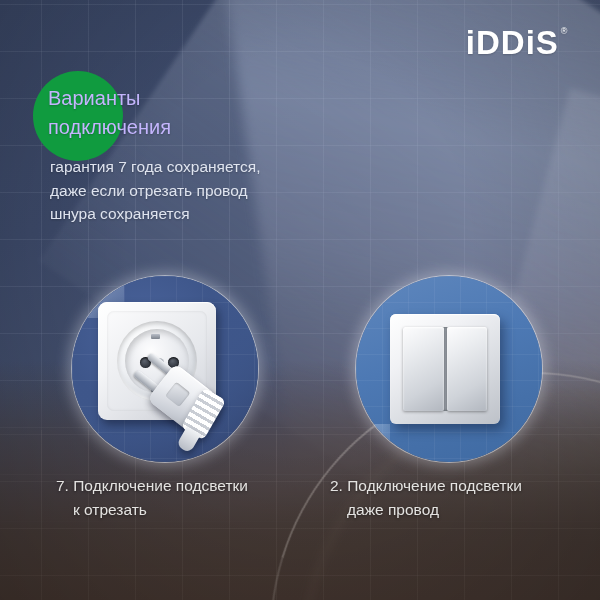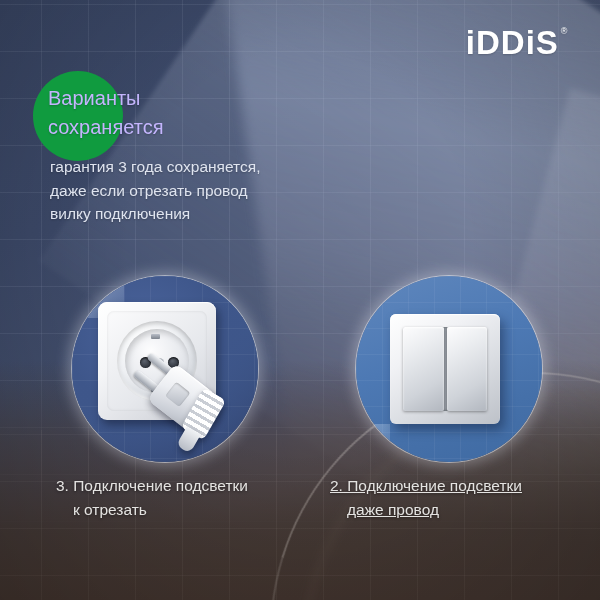--- a/index.html
+++ b/index.html
@@ -211,21 +211,21 @@
   }
   .rocker.left{margin-right:1.5px;}
   .rocker.right{margin-left:1.5px;}
 
   
   .caption{
     position:absolute;color:#e4e3e1;font-size:15.5px;line-height:24px;
     text-shadow:0 1px 3px rgba(0,0,0,.45);
   }
   .cap-left{left:56px;top:474px;width:250px;}
-  .cap-right{left:330px;top:474px;width:250px;text-decoration:underline;}
+  .cap-right{left:330px;top:474px;width:250px;}
   .cap-line2{padding-left:17px;}
 </style>
 </head>
 <body>
 
 <div id="stage">
 
   <div class="bg-base"></div>
   <div class="bg-grid"></div>
   <div class="bg-diag-1"></div>
@@ -238,27 +238,27 @@
   <div class="bg-vignette"></div>
 
   <div class="logo">
     <span class="logo-word">iDDiS</span>
     <span class="logo-reg">®</span>
   </div>
 
   <div class="badge-circle"></div>
   <div class="heading">
     <div>Варианты</div>
-    <div>сохраняется</div>
+    <div>подключения</div>
   </div>
 
   <div class="subtext">
-    <div>гарантия 3 года сохраняется,</div>
+    <div>гарантия 7 года сохраняется,</div>
     <div>даже если отрезать провод</div>
-    <div>вилку подключения</div>
+    <div>шнура сохраняется</div>
   </div>
 
   <div class="photo photo-left">
     <div class="ph-bg-left"></div>
     <div class="ph-tiles"></div>
     <div class="ph-corner-tile"></div>
     <div class="socket-wrap">
       <div class="socket-plate">
         <div class="socket-inner"></div>
         <div class="socket-round">
@@ -292,21 +292,21 @@
       <div class="switch-frame">
         <div class="switch-face">
           <div class="rocker left"></div>
           <div class="rocker right"></div>
         </div>
       </div>
     </div>
   </div>
 
   <div class="caption cap-left">
-    <div>3. Подключение подсветки</div>
+    <div>7. Подключение подсветки</div>
     <div class="cap-line2">к отрезать</div>
   </div>
 
   <div class="caption cap-right">
     <div>2. Подключение подсветки</div>
     <div class="cap-line2">даже провод</div>
   </div>
 
 </div>
 

